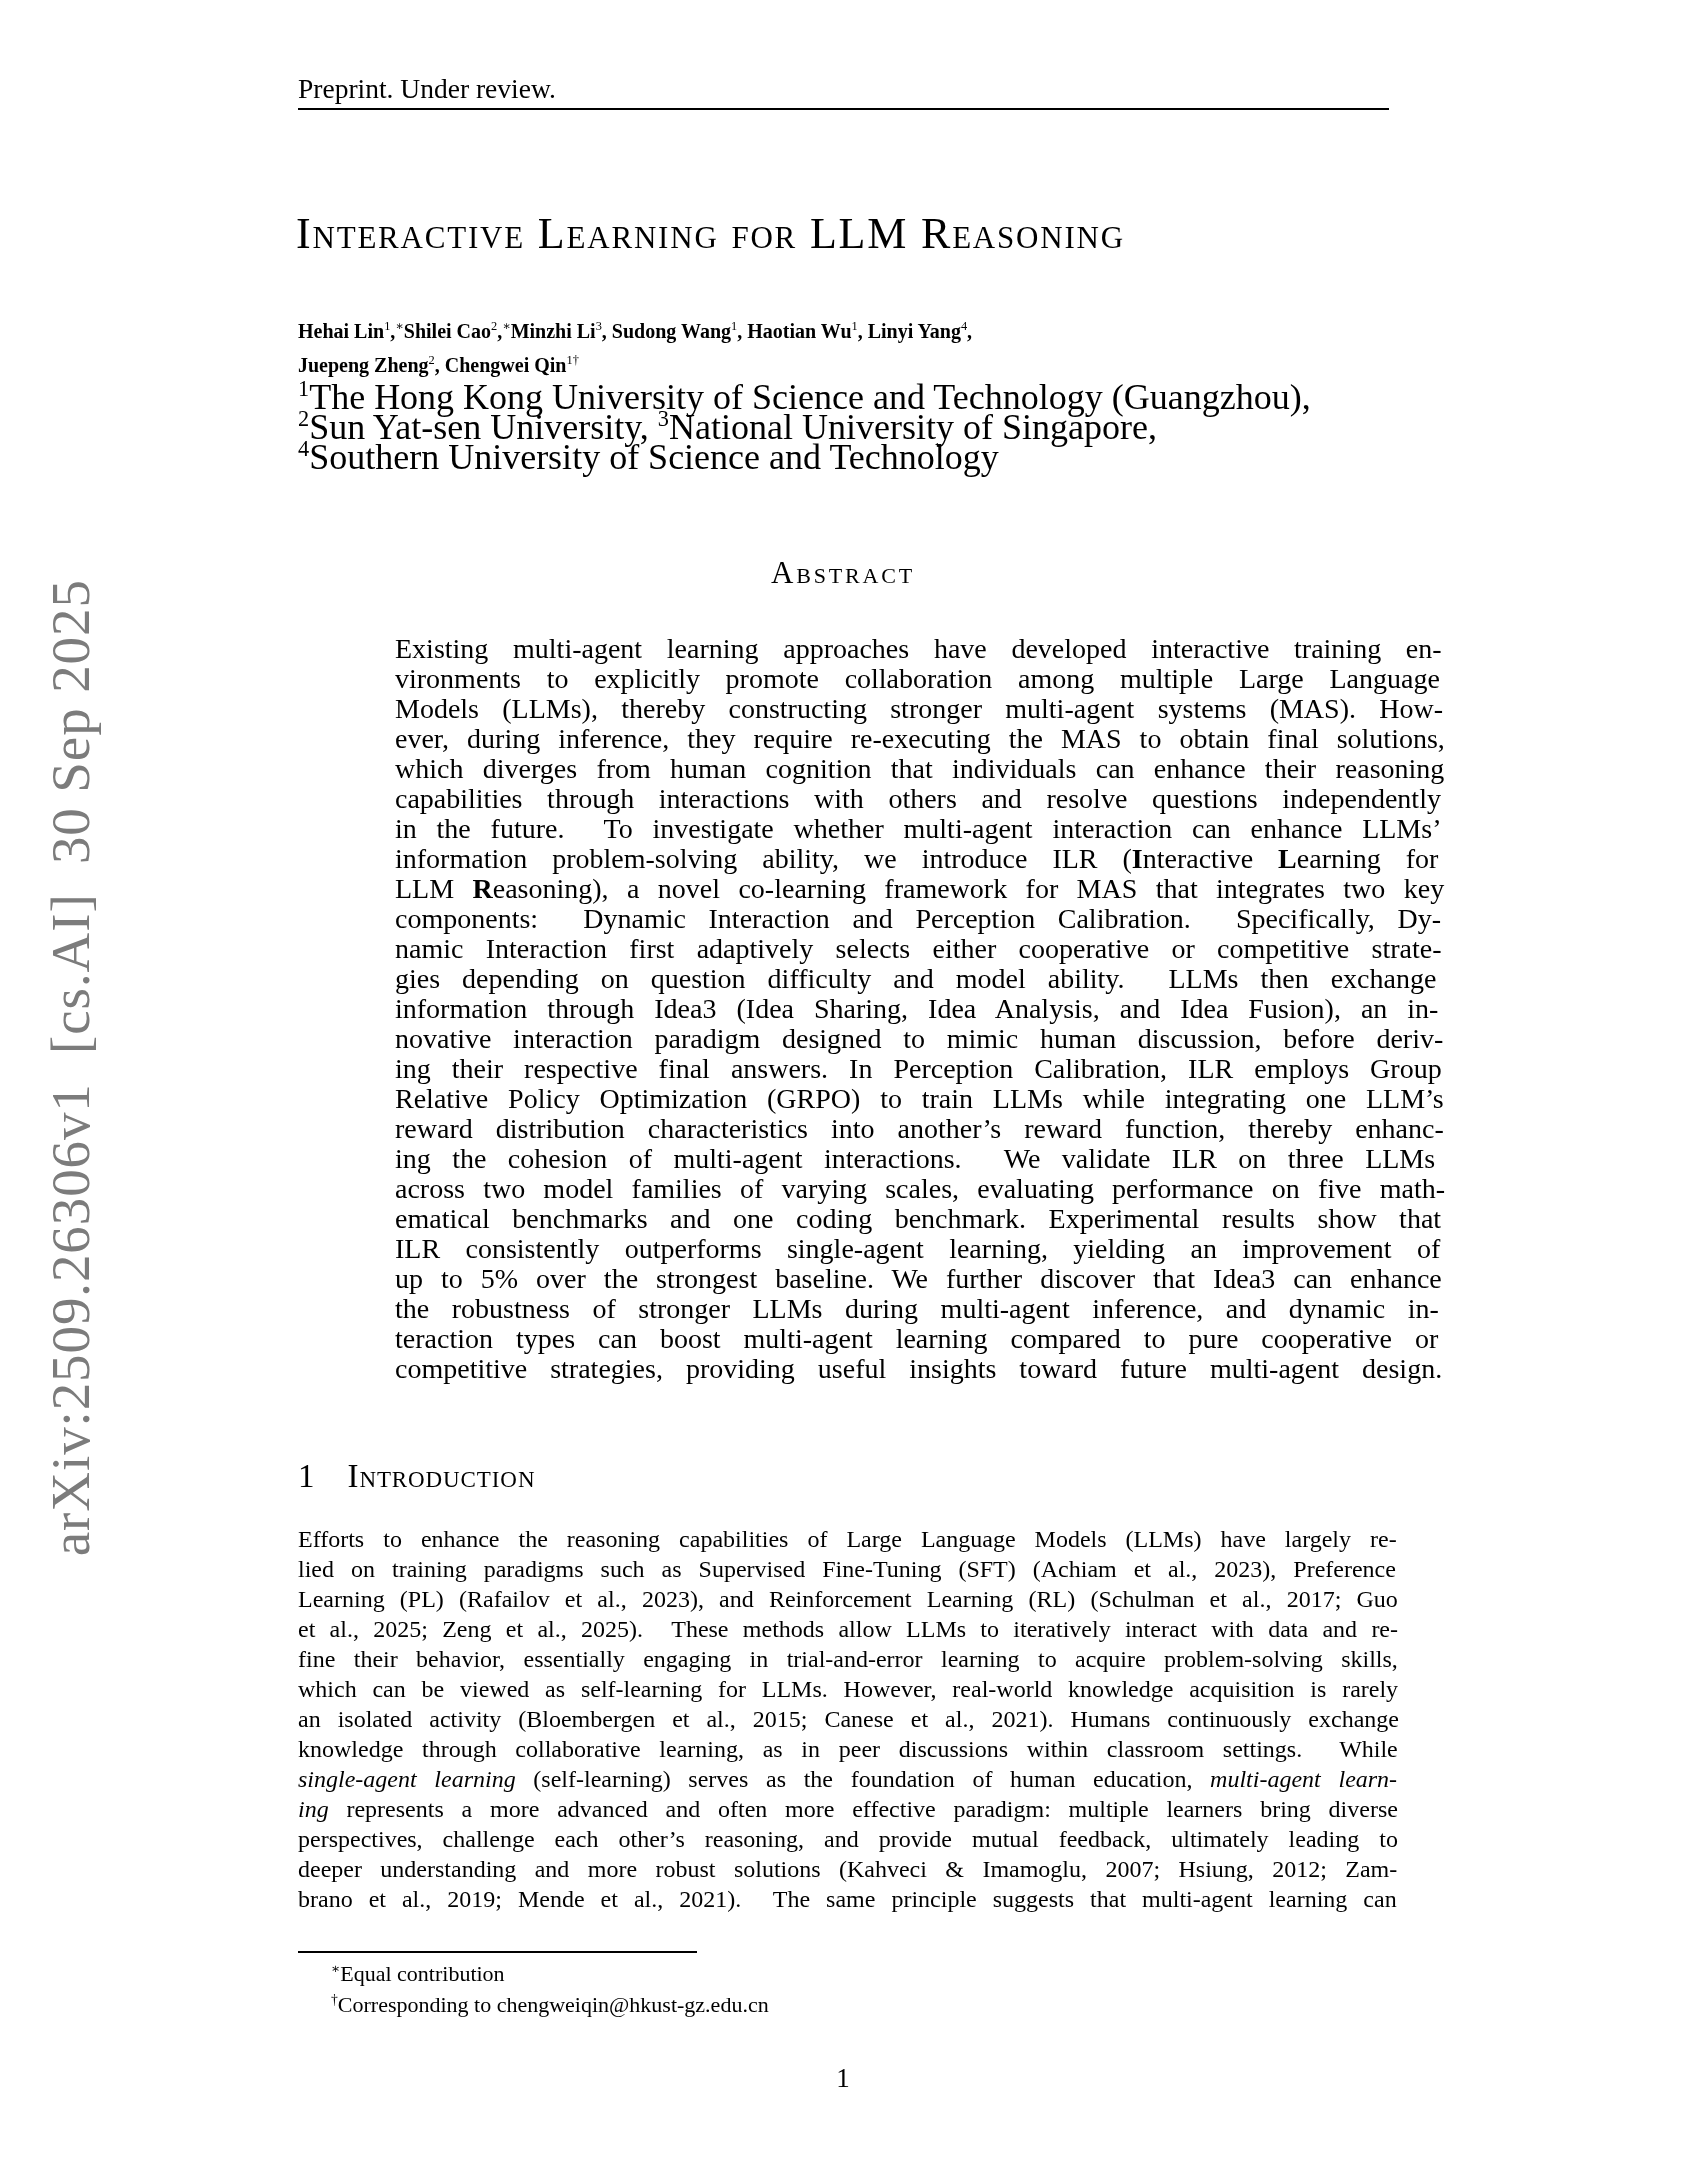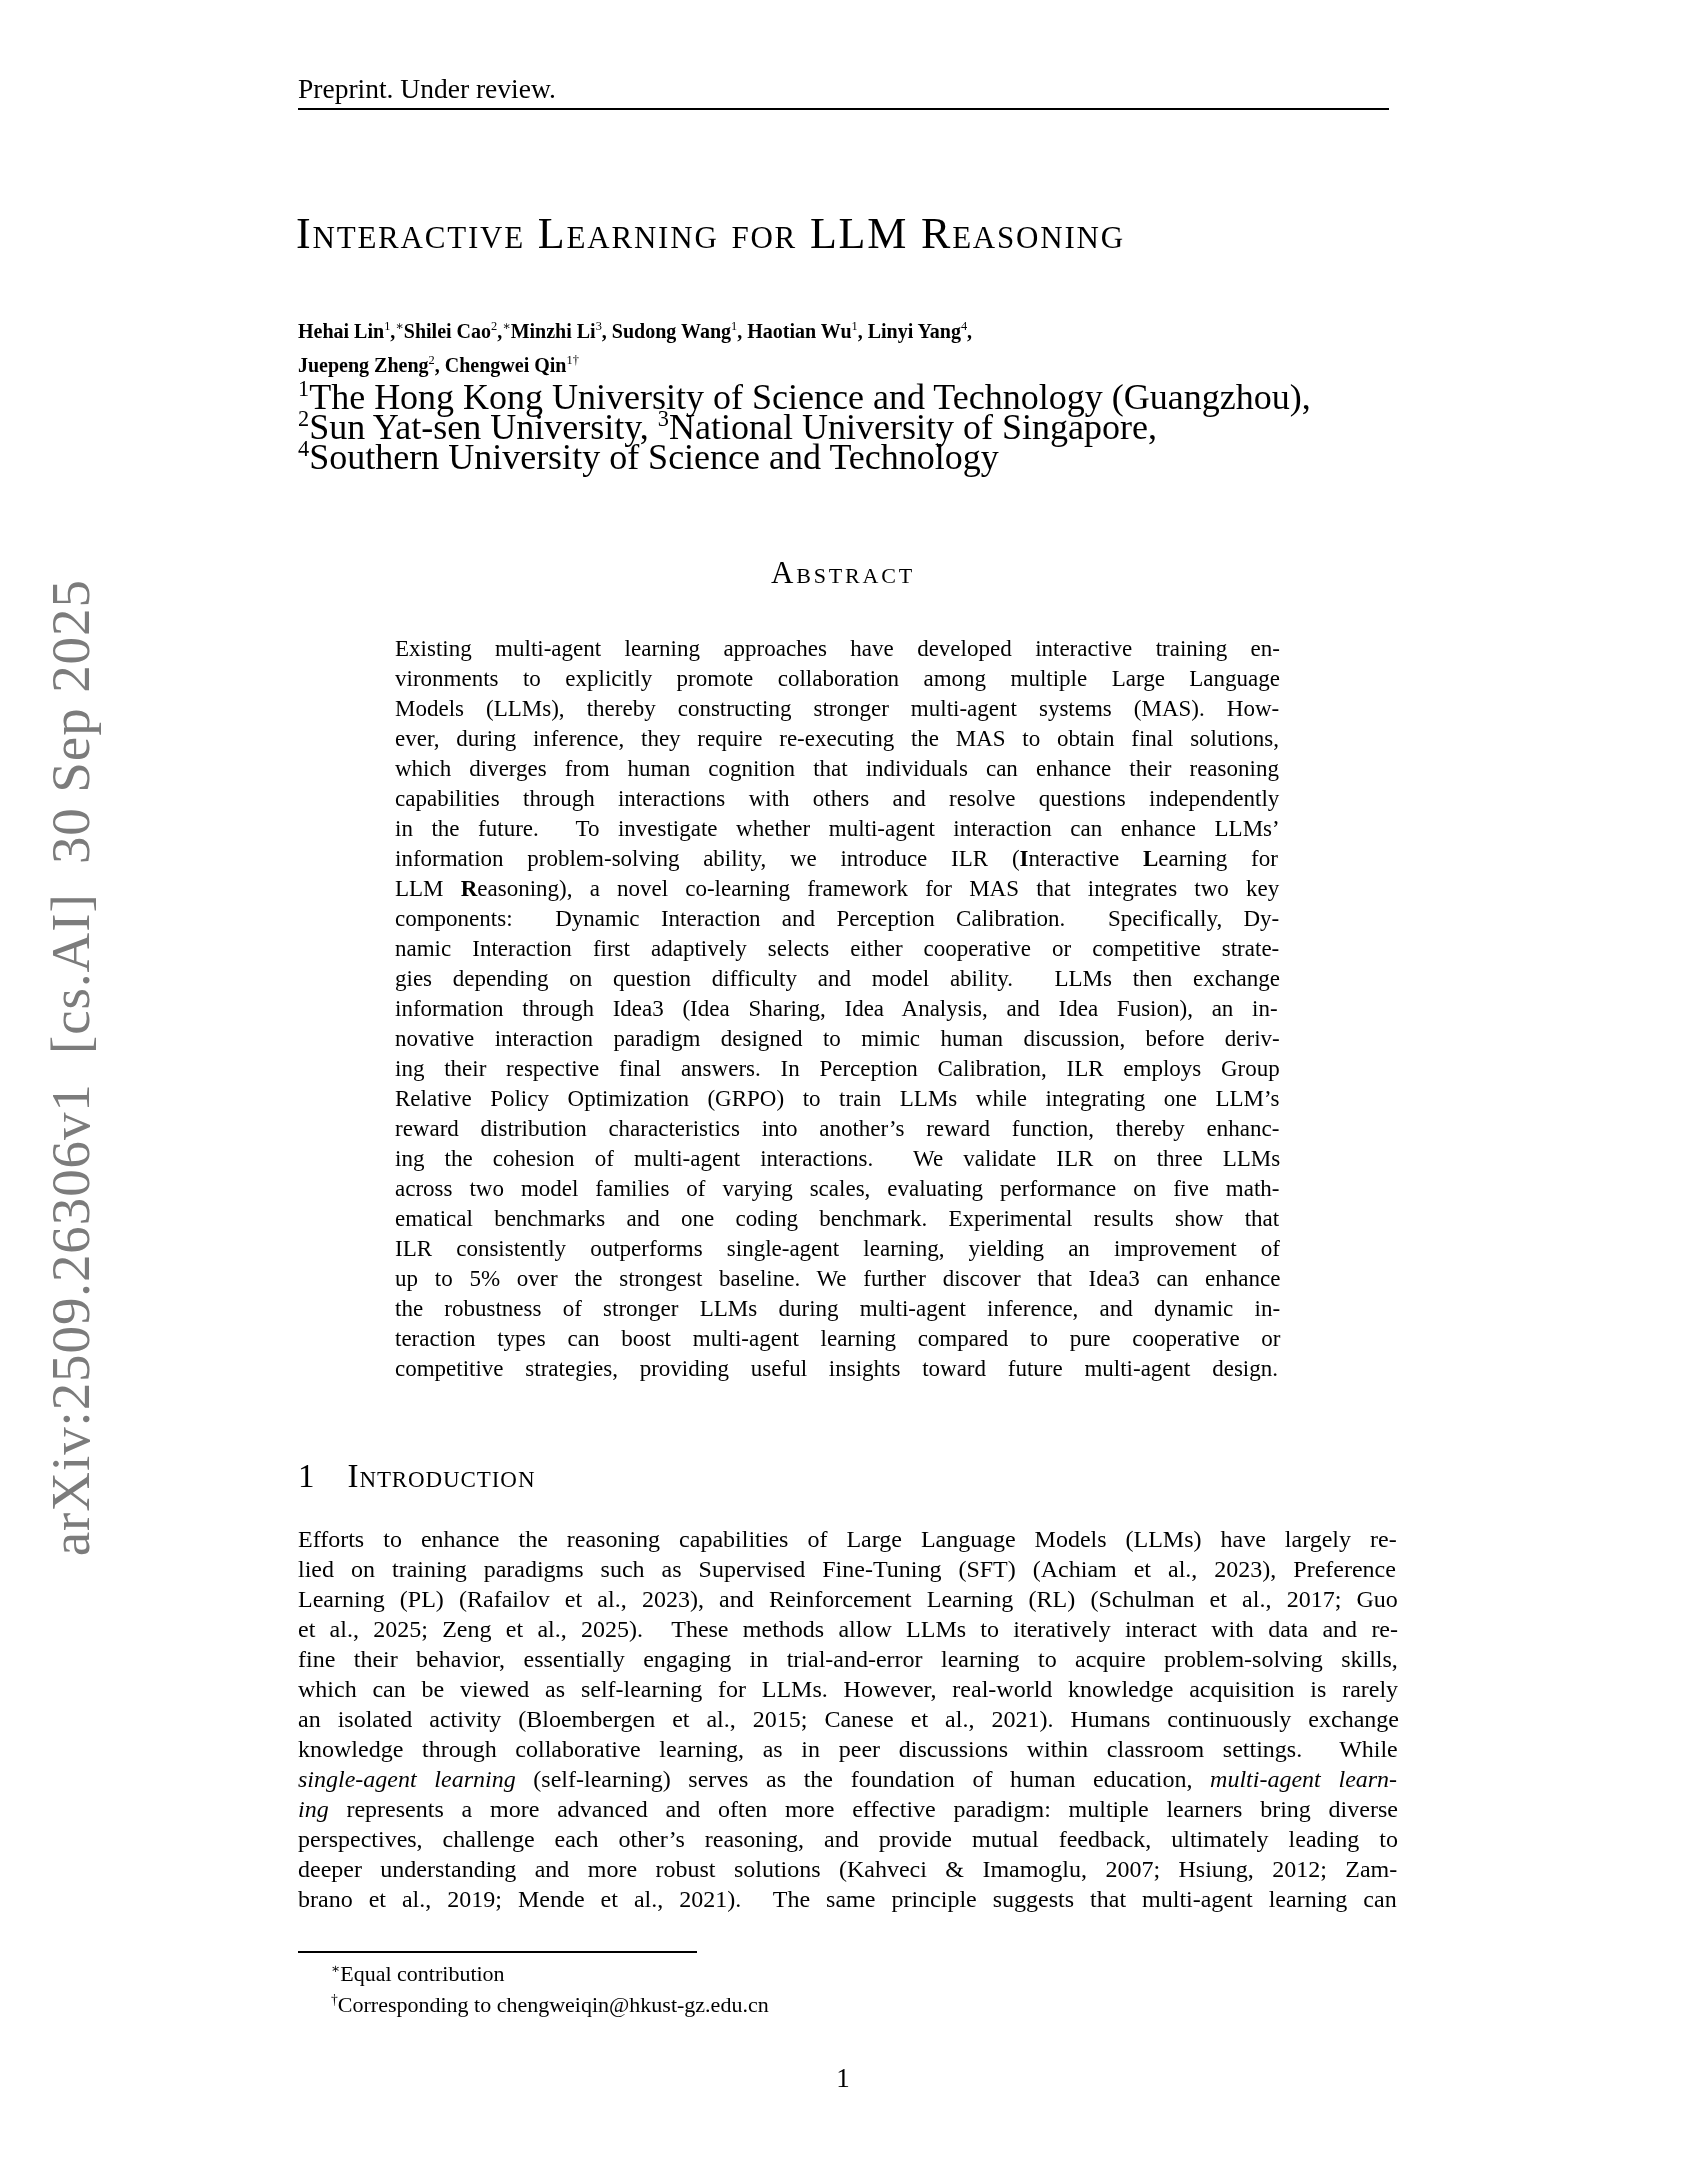--- a/index.html
+++ b/index.html
@@ -21,21 +21,21 @@
     white-space:nowrap;
   }
   .author-block { position:absolute; left:298px; top:314px; width:1091px; }
   .author-line { font-size:20px; line-height:34px; font-weight:bold; }
   .affil-line { font-size:36px; line-height:30px; font-weight:normal; }
   .sup { vertical-align:super; font-size:0.62em; font-weight:normal; line-height:0; }
   .abstract-heading {
     position:absolute; left:0; top:555px; width:100%; text-align:center;
     font-size:31px; font-variant:small-caps; letter-spacing:2.8px;
   }
-  .abstract-body { position:absolute; left:395px; top:634px; width:898px; font-size:23px; line-height:30px; }
+  .abstract-body { position:absolute; left:395px; top:634px; width:898px; font-size:28px; line-height:30px; }
   .intro-heading { position:absolute; left:298px; top:1458px; font-size:33px; }
   .intro-heading .sec-num { margin-right:33px; }
   .intro-heading .sec-title { font-variant:small-caps; letter-spacing:0.9px; }
   .intro-body { position:absolute; left:298px; top:1524px; width:1095px; font-size:24px; line-height:30px; }
   .jline { width:100%; height:30px; overflow:visible; }
   .line-inner { white-space:pre; display:inline-block; }
   .footnote-rule { position:absolute; left:298px; top:1951px; width:399px; height:1.8px; background:#000; }
   .footnotes { position:absolute; left:298px; top:1958px; width:1091px; font-size:22px; line-height:31px; }
   .footnote-line { padding-left:33px; }
   .page-number { position:absolute; left:0; top:2063px; width:100%; text-align:center; font-size:27px; }

